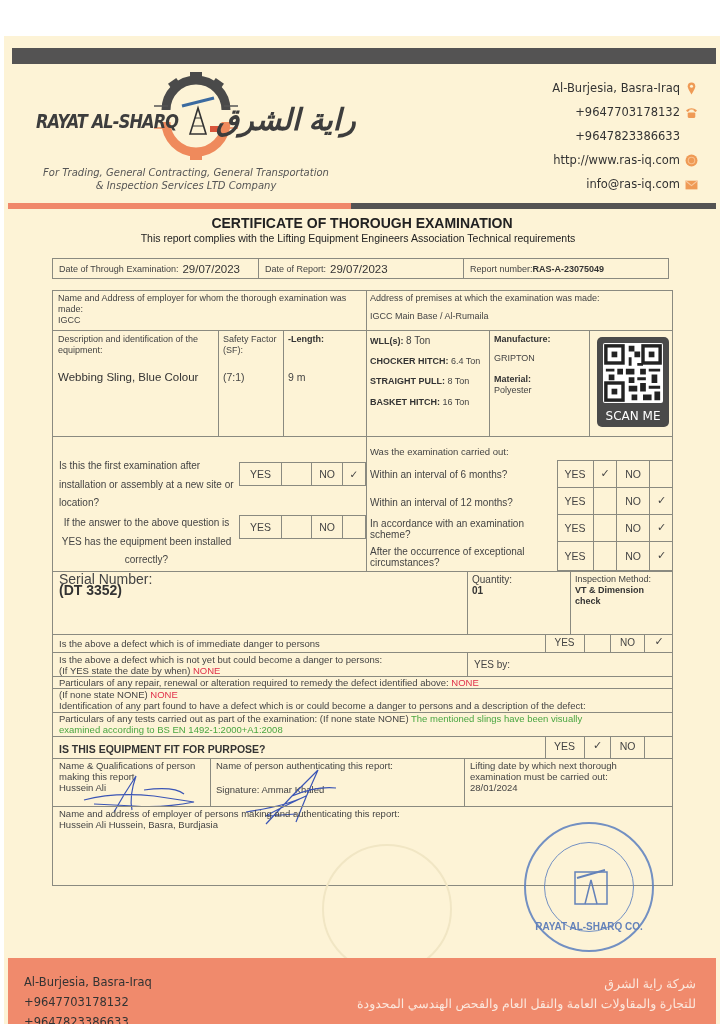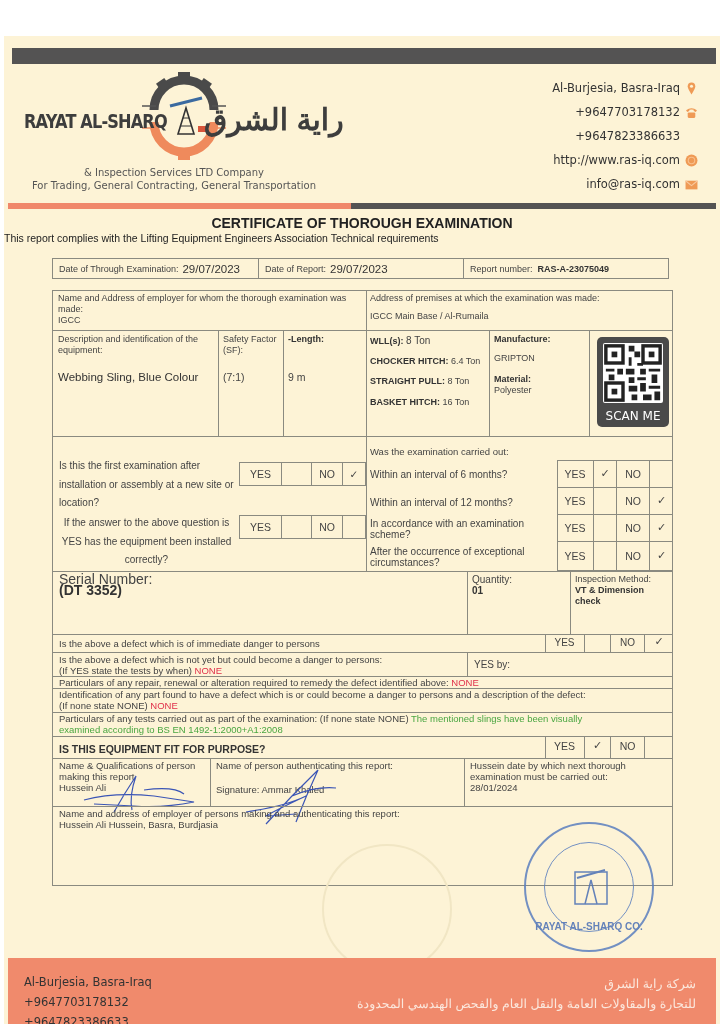--- a/index.html
+++ b/index.html
@@ -1,38 +1,38 @@
 <!DOCTYPE html>
 <html><head>
 <meta charset="utf-8">
 <style>
   * { box-sizing: border-box; margin: 0; padding: 0; }
   html, body { width: 724px; height: 1024px; overflow: hidden; }
   body { background: #ffffff; font-family: "Liberation Sans", sans-serif; color: #333; position: relative; }
   .page { position: absolute; left: 4px; top: 36px; width: 716px; height: 988px; background: #fdf3d6; }
   .topbar { position: absolute; left: 8px; top: 12px; width: 704px; height: 16px; background: #545353; }
-  .logo-wrap { position: absolute; left: 20px; top: 36px; width: 320px; height: 110px; }
+  .logo-wrap { position: absolute; left: 32px; top: 36px; width: 320px; height: 110px; font-style: italic; }
   .logo-text-en { position: absolute; left: 0; top: 38px; font-family: "DejaVu Sans", sans-serif; font-size: 19px; font-weight: bold; letter-spacing: -1px; color: #3d3d3d; transform: scaleX(0.85); transform-origin: left; }
   .logo-text-ar { position: absolute; left: 180px; top: 30px; font-size: 30px; font-weight: bold; color: #3d3d3d; direction: rtl; }
   .logo-gear { position: absolute; left: 118px; top: 0px; width: 84px; height: 90px; }
   .logo-tag { position: absolute; left: 0; top: 94px; width: 300px; text-align: center; font-size: 10px; color: #555; line-height: 13px; font-family: "DejaVu Sans", sans-serif; }
   .contact { position: absolute; right: 22px; top: 40px; text-align: right; font-family: "DejaVu Sans", sans-serif; font-size: 11.5px; color: #333; }
   .contact-row { height: 24px; line-height: 24px; display: flex; justify-content: flex-end; align-items: center; gap: 5px; }
   .contact-icon { width: 13px; height: 13px; display: inline-block; }
   .contact-icon.blank { width: 13px; }
   .midbar { position: absolute; left: 4px; top: 167px; width: 708px; height: 6px; display: flex; }
   .midbar .orange { width: 343px; background: #f0876a; }
   .midbar .grey { flex: 1; background: #545353; }
   .title { position: absolute; left: 0; top: 179px; width: 716px; text-align: center; font-size: 14px; font-weight: bold; color: #222; }
-  .subtitle { position: absolute; left: 0; top: 196px; width: 708px; text-align: left; font-size: 10.5px; color: #222; }
+  .subtitle { position: absolute; left: 0; top: 196px; width: 708px; text-align: center; font-size: 10.5px; color: #222; }
   .info-row { position: absolute; left: 48px; top: 222px; width: 617px; height: 21px; border: 1px solid #8a8a80; display: flex; font-size: 9px; color: #444; }
   .info-row > div { display: flex; align-items: center; padding-left: 6px; border-right: 1px solid #8a8a80; }
   .info-row > div:last-child { border-right: none; }
   .info-row .big { font-size: 11.5px; color: #333; margin-left: 4px; }
-  .info-row .rn { font-weight: bold; font-size: 9px; margin-left: 5px; color: #333; text-align: center; }
+  .info-row .rn { font-weight: bold; font-size: 9px; color: #333; text-align: center; }
   .box { position: absolute; border: 1px solid #8a8a80; }
   .cell { position: absolute; font-size: 9px; color: #444; line-height: 11px; }
   .vline { position: absolute; width: 1px; background: #8a8a80; }
   .hline { position: absolute; height: 1px; background: #8a8a80; }
   .yn { position: absolute; border: 1px solid #8a8a80; display: flex; font-size: 10.5px; color: #444; }
   .yn > span { display: flex; align-items: center; justify-content: center; border-right: 1px solid #8a8a80; }
   .yn > span:last-child { border-right: none; }
   .red { color: #e0304a; }
   .green { color: #4aa641; }
   .bold { font-weight: bold; color: #333; }
@@ -70,22 +70,22 @@
       <rect x="26" y="30" width="32" height="32" fill="#fdf3d6"></rect>
       <line x1="28" y1="34" x2="60" y2="26" stroke="#3b6aa0" stroke-width="3"></line>
       <path d="M36 62 L44 36 L52 62 Z" fill="none" stroke="#333" stroke-width="1.6"></path>
       <line x1="39" y1="54" x2="49" y2="54" stroke="#333" stroke-width="1"></line>
       <line x1="41" y1="46" x2="47" y2="46" stroke="#333" stroke-width="1"></line>
       <rect x="56" y="54" width="10" height="6" fill="#d8553a"></rect>
     </svg>
     <div class="logo-text-en">RAYAT AL-SHARQ</div>
     <div class="logo-text-ar">راية الشرق</div>
     <div class="logo-tag">
+      <div>For Trading, General Contracting, General Transportation</div>
       <div>&amp; Inspection Services LTD Company</div>
-      <div>For Trading, General Contracting, General Transportation</div>
     </div>
   </div>
 
   <div class="contact">
     <div class="contact-row">
       <span>Al-Burjesia, Basra-Iraq</span>
       <svg class="contact-icon" viewBox="0 0 12 12">
           <path d="M6 0.5 A3.5 3.5 0 0 1 9.5 4 C9.5 6.5 6 11.5 6 11.5 C6 11.5 2.5 6.5 2.5 4 A3.5 3.5 0 0 1 6 0.5 Z" fill="#ef9a55"></path>
           <circle cx="6" cy="4" r="1.4" fill="#fdf3d6"></circle>
         </svg>
@@ -272,34 +272,34 @@
   <div class="vline" style="left:606px; top:598px; height:18px;"></div>
   <div class="vline" style="left:640px; top:598px; height:18px;"></div>
   <div class="cell" style="left:541px; top:601px; width:39px; text-align:center; font-size:10px;">YES</div>
   <div class="cell" style="left:581px; top:600px; width:25px; text-align:center; font-size:11px;"></div>
   <div class="cell" style="left:607px; top:601px; width:33px; text-align:center; font-size:10px;">NO</div>
   <div class="cell" style="left:641px; top:600px; width:28px; text-align:center; font-size:11px;">✓</div>
   <div class="hline" style="left:48px; top:616px; width:621px;"></div>
 
   <div class="cell" style="left:55px; top:618px; font-size:9.5px; line-height:11px;">
     <div>Is the above a defect which is not yet but could become a danger to persons:</div>
-    <div><span>(If YES state the tests by when)</span> <span class="red">NONE</span></div>
+    <div><span>(If YES state the date by when)</span> <span class="red">NONE</span></div>
   </div>
   <div class="vline" style="left:463px; top:616px; height:24px;"></div>
   <div class="cell" style="left:470px; top:623px; font-size:10px;">YES by:</div>
   <div class="hline" style="left:48px; top:640px; width:621px;"></div>
 
   <div class="cell" style="left:55px; top:641px; font-size:9.5px;">
     <span>Particulars of any repair, renewal or alteration required to remedy the defect identified above:</span> <span class="red">NONE</span>
   </div>
   <div class="hline" style="left:48px; top:652px; width:621px;"></div>
 
   <div class="cell" style="left:55px; top:653px; font-size:9.5px;">
+    <div><span>(If none state NONE)</span> <span class="red">NONE</span></div>
     <div>Identification of any part found to have a defect which is or could become a danger to persons and a description of the defect:</div>
-    <div><span>(If none state NONE)</span> <span class="red">NONE</span></div>
   </div>
   <div class="hline" style="left:48px; top:676px; width:621px;"></div>
 
   <div class="cell" style="left:55px; top:677px; width:610px; font-size:9.5px;">
     <div><span>Particulars of any tests carried out as part of the examination: (If none state NONE)</span> <span class="green">The mentioned slings have been visually</span></div>
     <div class="green">examined according to BS EN 1492-1:2000+A1:2008</div>
   </div>
   <div class="hline" style="left:48px; top:700px; width:621px;"></div>
 
   <div class="cell" style="left:55px; top:708px; font-size:10.5px; font-weight:bold; color:#333;">IS THIS EQUIPMENT FIT FOR PURPOSE?</div>
@@ -324,21 +324,21 @@
     <path d="M10 26 Q40 18 80 22 L120 28 Q90 34 60 32 L20 30 M40 38 Q50 20 62 2 Q55 22 58 36 M70 16 Q100 12 110 20" fill="none" stroke="#3b55b5" stroke-width="1.2"></path>
   </svg>
   <div class="cell" style="left:212px; top:724px; font-size:9.5px;">
     <div>Name of person authenticating this report:</div>
     <div style="margin-top:13px;">Signature: Ammar Khaled</div>
   </div>
   <svg class="sig" style="left:232px; top:730px;" width="120" height="60" viewBox="0 0 120 60">
     <path d="M10 46 Q50 40 70 30 Q40 44 30 50 L60 48 M30 58 Q55 30 82 4 Q70 30 60 56 M56 30 Q80 20 100 22" fill="none" stroke="#3b55b5" stroke-width="1.2"></path>
   </svg>
   <div class="cell" style="left:466px; top:724px; font-size:9.5px;">
-    <div>Hussein date by which next thorough</div>
+    <div>Lifting date by which next thorough</div>
     <div>examination must be carried out:</div>
     <div>28/01/2024</div>
   </div>
   <div class="hline" style="left:48px; top:770px; width:621px;"></div>
 
   <div class="cell" style="left:55px; top:772px; font-size:9.5px;">
     <div>Name and address of employer of persons making and authenticating this report:</div>
     <div>Hussein Ali Hussein, Basra, Burdjasia</div>
   </div>
 

